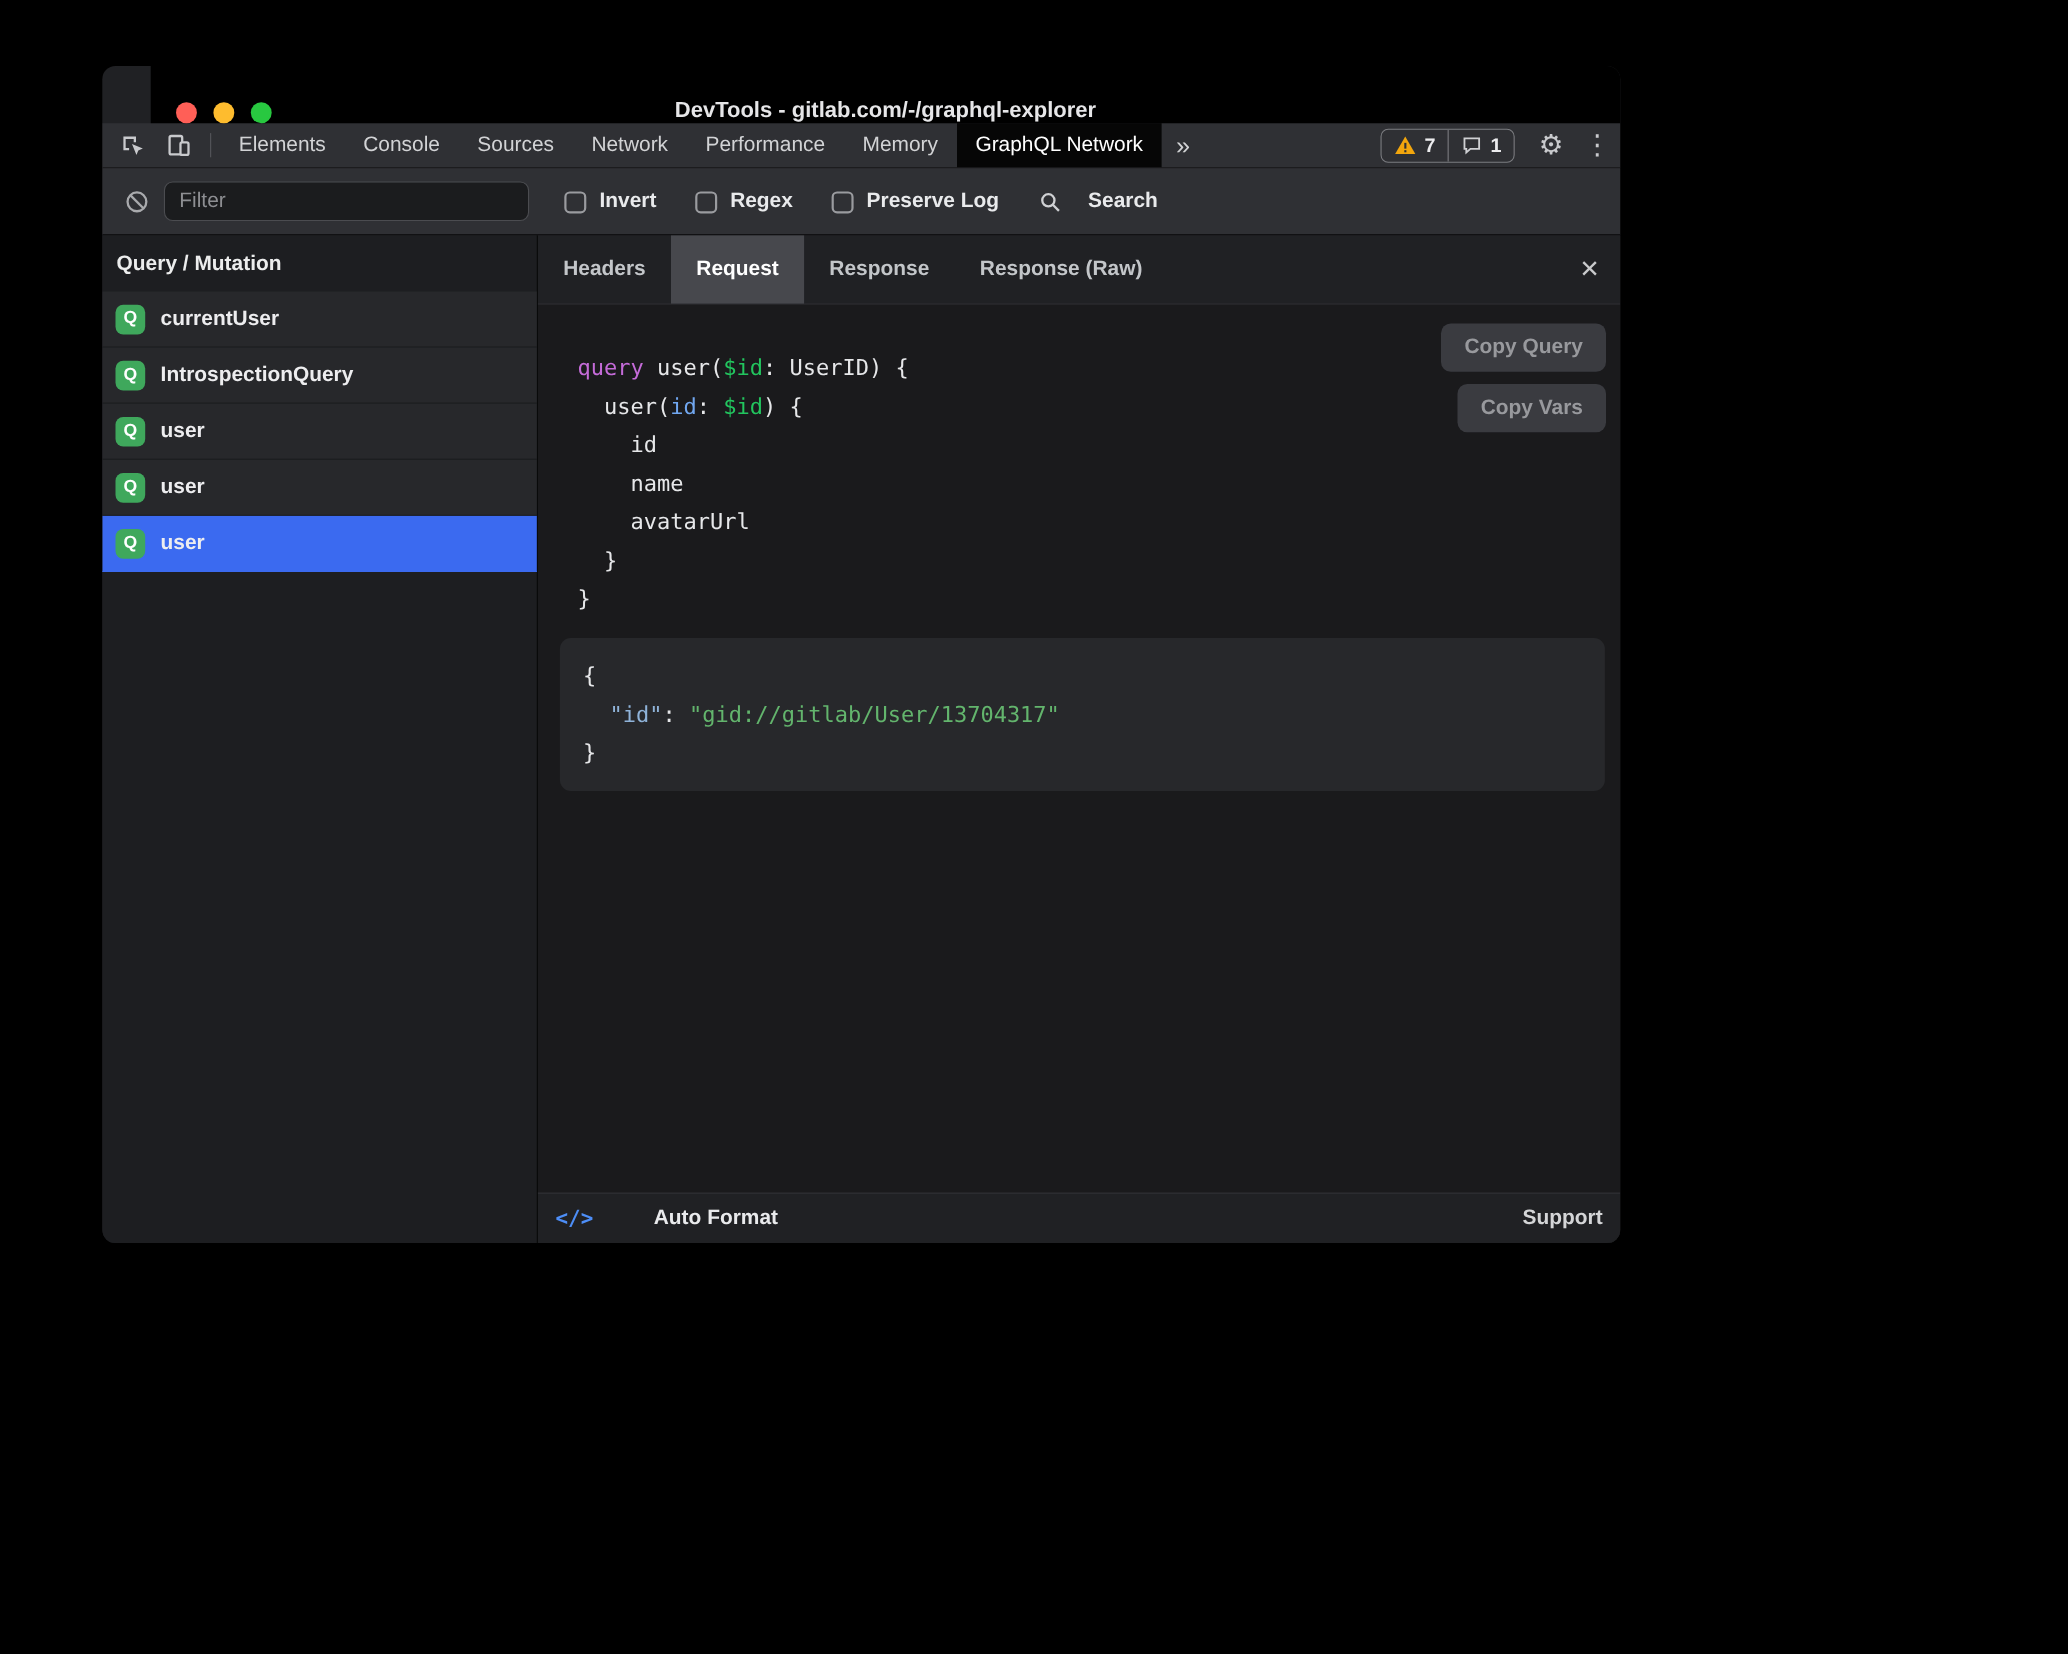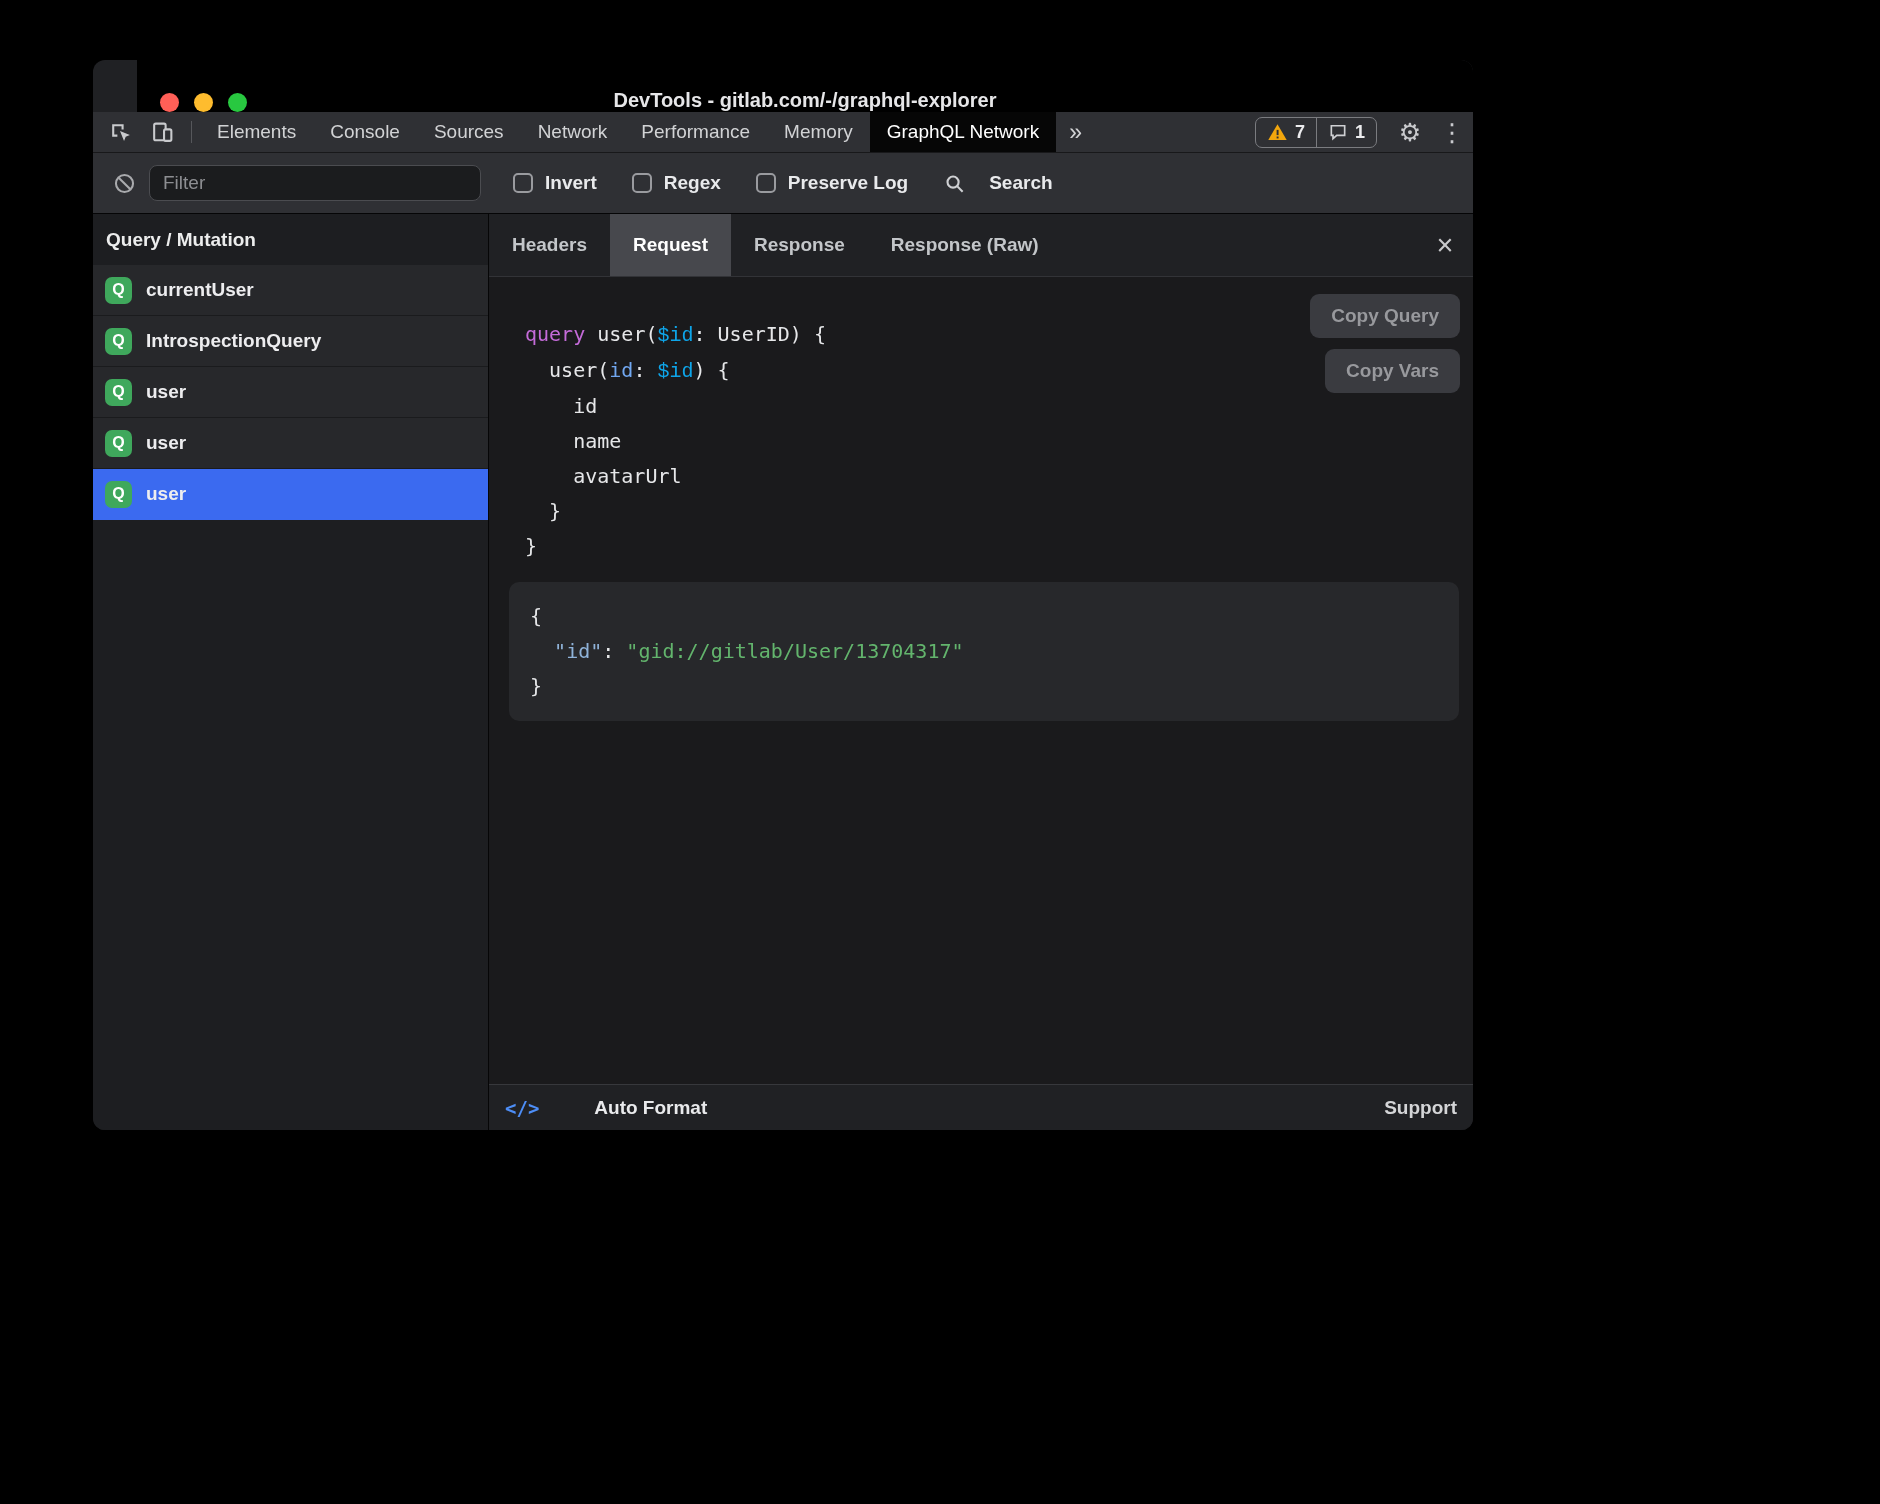--- a/index.html
+++ b/index.html
@@ -30,21 +30,21 @@
   .badge-group { display:flex; align-items:center; align-self:center; border:1px solid #7b7c80; border-radius:7px; height:31px; overflow:hidden; margin-right:12px; }
   .badge { display:flex; align-items:center; gap:7px; padding:0 11px; color:#ececee; font-size:18px; font-weight:bold; height:100%; }
   .badge + .badge { border-left:1px solid #7b7c80; }
 
   
   .filterbar { height:61px; background:#2f3034; display:flex; align-items:center; border-bottom:1px solid #050506; flex:0 0 auto; padding:0 10px; }
   .filter-input { width:332px; height:36px; background:#1b1c1e; border:1px solid #4b4c50; border-radius:8px;
     color:#eaeaec; padding:0 13px; font-size:19px; outline:none; margin-left:4px; font-family:"Liberation Sans", sans-serif; }
   .filter-input::placeholder { color:#8d8e92; }
   .checks { display:flex; gap:35px; margin-left:32px; align-items:center; }
-  .check { display:flex; align-items:center; gap:12px; cursor:default; }
+  .check { display:flex; align-items:flex-end; gap:12px; cursor:default; }
   .box { width:20px; height:20px; border:2px solid #9a9b9f; border-radius:5px; background:transparent; flex:0 0 auto; }
   .clabel { color:#e9eaec; font-size:19px; font-weight:bold; white-space:nowrap; }
   .search-group { display:flex; align-items:center; gap:23px; margin-left:35px; color:#e9eaec; font-size:19px; font-weight:bold; }
 
   
   .main { flex:1; display:flex; min-height:0; }
   .sidebar { width:396px; background:#1d1e21; border-right:1px solid #060607; display:flex; flex-direction:column; flex:0 0 auto; }
   .sidebar-header { height:51px; display:flex; align-items:center; padding:0 13px; color:#eceded; font-size:19px; font-weight:bold; flex:0 0 auto; }
   .qrow { height:51px; display:flex; align-items:center; gap:14px; padding:0 12px; background:#27282b; border-bottom:1px solid #1a1b1d; cursor:default; }
   .qrow.selected { background:#3b6af0; border-bottom-color:#3b6af0; }
@@ -62,21 +62,21 @@
 
   .content { flex:1; position:relative; overflow:hidden; background:#1a1a1c; }
   .copy-btn { position:absolute; right:13px; background:#3a3b40; border:none; border-radius:9px; color:#98999d;
     font-size:19px; font-weight:bold; font-family:"Liberation Sans", sans-serif; padding:0 21px; height:44px; cursor:default; }
   .copy-btn.one { top:17px; }
   .copy-btn.two { top:72px; }
 
   .code { padding:40px 0 0 36px; font-family:"DejaVu Sans Mono", monospace; }
   .code-line { font-size:20px; line-height:35px; white-space:pre; color:#e6e7e9; }
   .tok-k { color:#c46bd8; }
-  .tok-v { color:#0ea5e9;font-family:Liberation Mono, monospace; }
+  .tok-v { color:#22c55e; }
   .tok-p { color:#71a7f0; }
   .tok-key { color:#8fb3d9; }
   .tok-s { color:#63b56d; }
   .tok-pl { color:#e6e7e9; }
 
   .varbox { margin:18px 14px 0 20px; background:#27282b; border-radius:10px; padding:17px 21px; font-family:"DejaVu Sans Mono", monospace; }
 
   .panel-footer { height:46px; border-top:1px solid #37383c; background:#202124; display:flex; align-items:center; padding:0 16px; gap:11px; flex:0 0 auto; }
   .code-icon { color:#4d8ef7; font-family:"DejaVu Sans Mono", monospace; font-weight:bold; font-size:19px; }
   .footer-label { color:#e9eaec; font-size:19px; font-weight:bold;margin-left:44px; }

